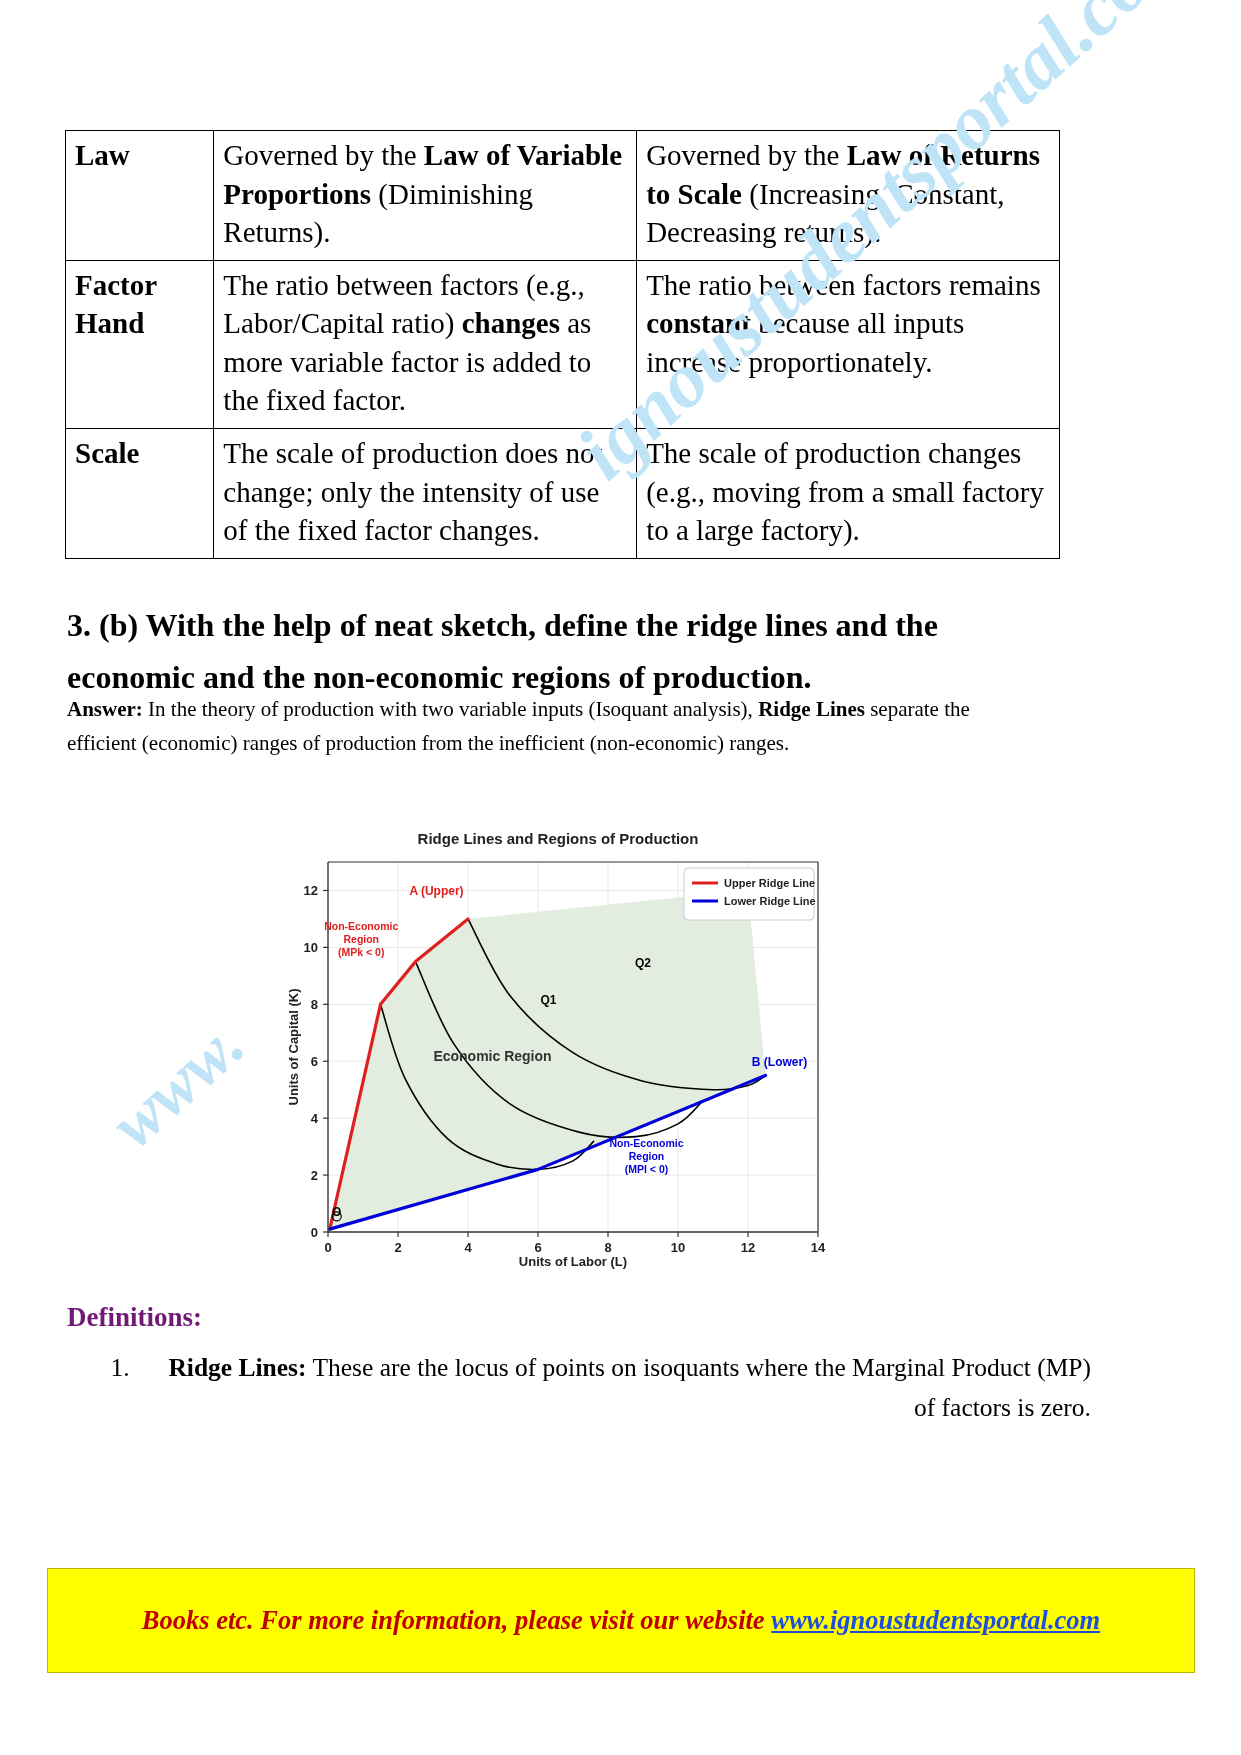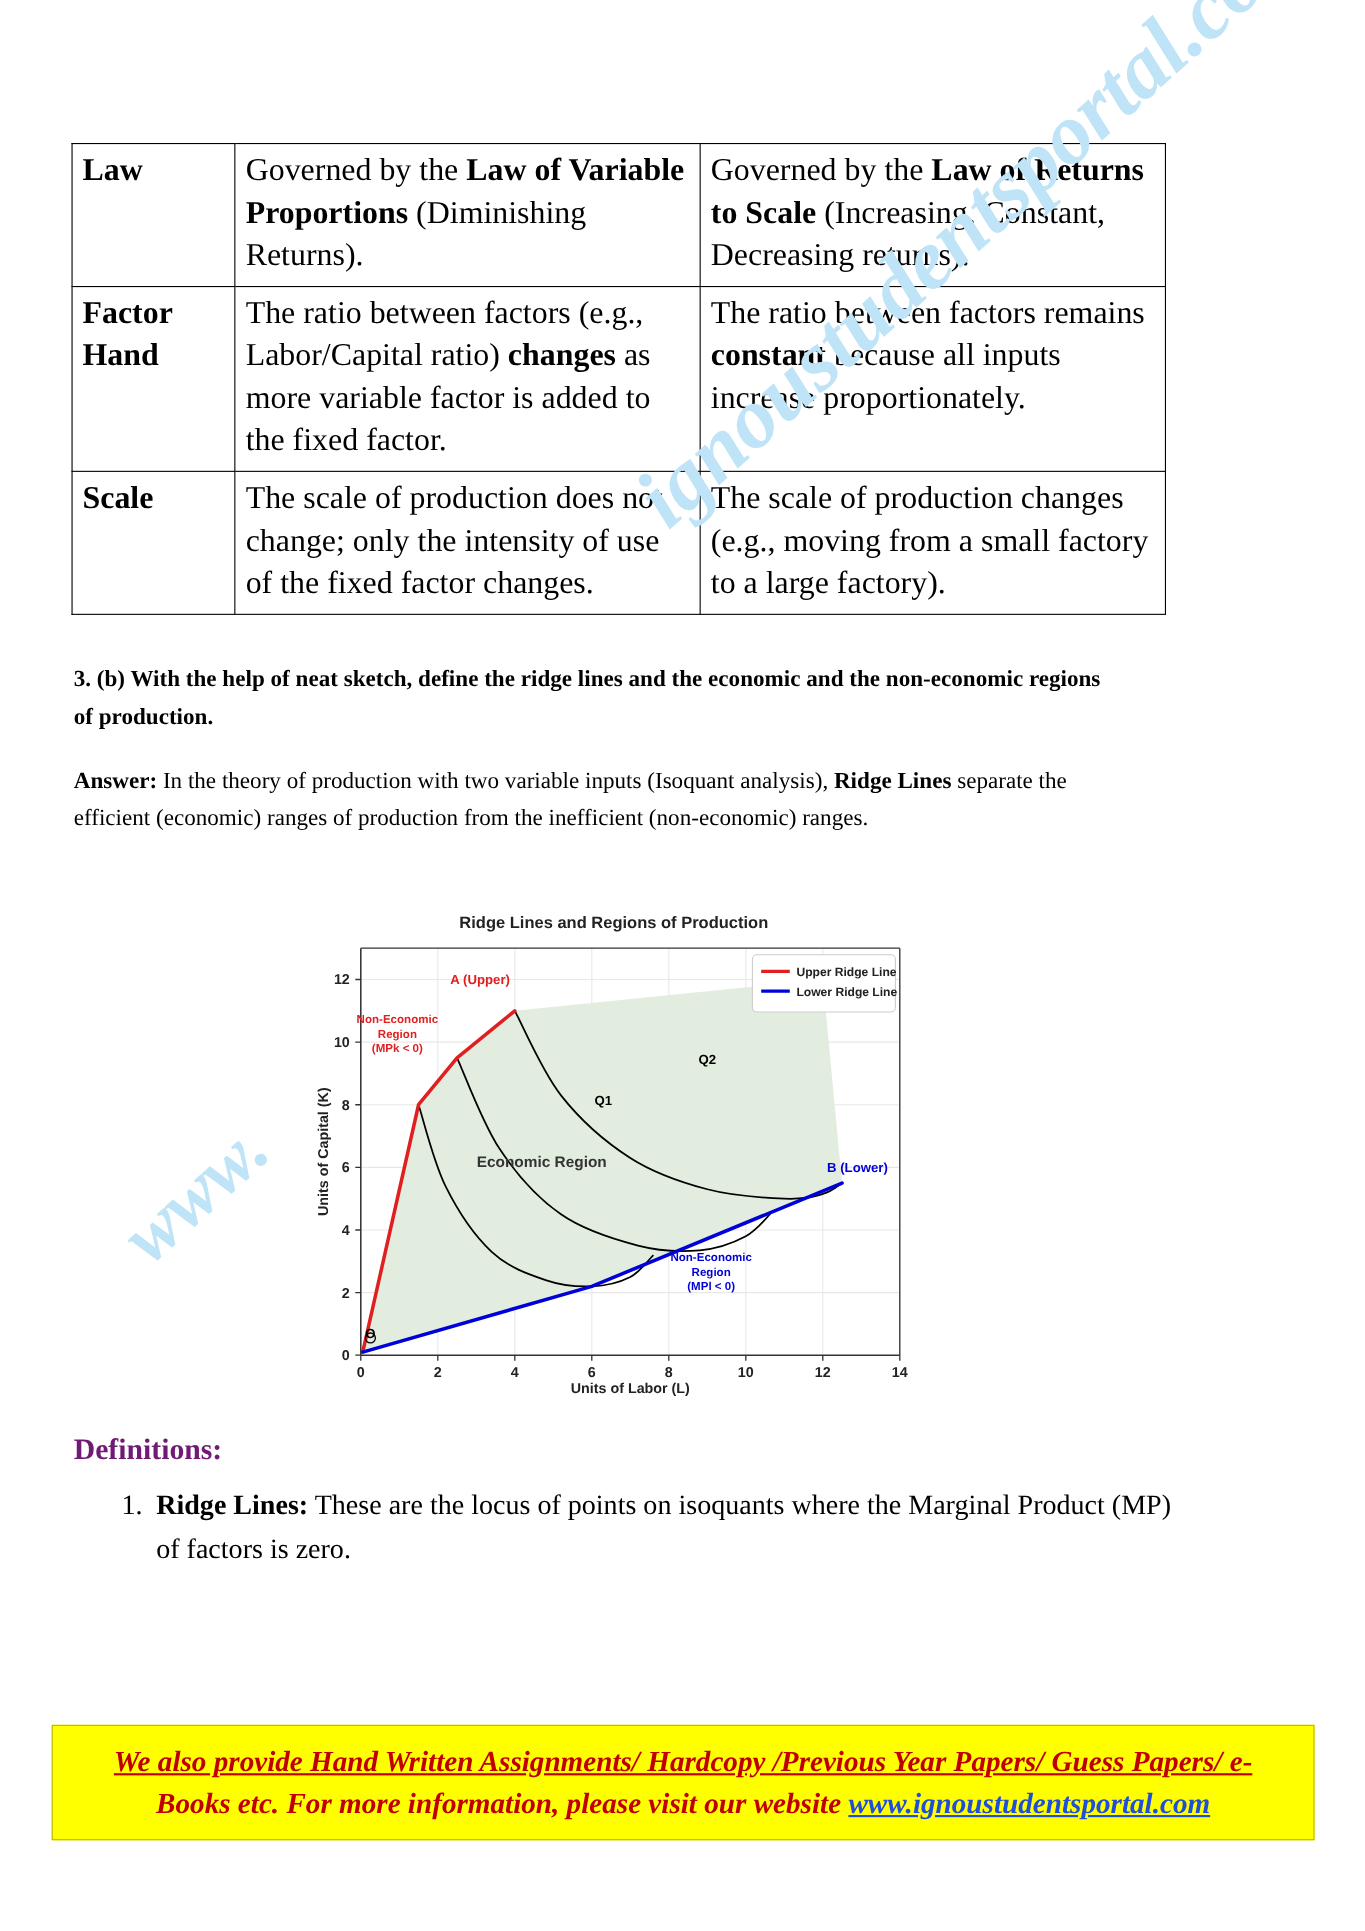--- a/index.html
+++ b/index.html
@@ -66,21 +66,21 @@
   }
   .cmp-table td.colb { width: 400px; }
   .cmp-table td.colc { width: 400px; }
 
   
   .qblock {
     position: absolute;
     left: 67px;
     top: 600px;
     width: 955px;
-    font-size: 21px;
+    font-size: 32px;
     line-height: 1.62;
     font-weight: bold;
     color: #000;
     z-index: 2;
   }
   .ablock {
     position: absolute;
     left: 67px;
     top: 693px;
     width: 960px;
@@ -118,21 +118,21 @@
     left: 100px;
     top: 1348px;
     width: 955px;
     margin: 0;
     padding: 0 0 0 36px;
     font-size: 25.5px;
     line-height: 1.55;
     color: #000;
     z-index: 2;
   }
-  .defs-list li { padding-left: 6px; }
+  .defs-list li { padding-left: 6px; text-align: right; }
   .defs-list b { font-weight: bold; }
 
   
   .banner {
     position: absolute;
     left: 47px;
     top: 1568px;
     width: 1148px;
     height: 105px;
     background: #ffff00;
@@ -275,15 +275,14 @@
       </g>
   </svg>
 </div>
 
 <div class="defs-head">Definitions:</div>
 <ol class="defs-list">
   <li><b>Ridge Lines:</b> These are the locus of points on isoquants where the Marginal Product (MP) of factors is zero.</li>
 </ol>
 
 <div class="banner">
-  <div class="l1">We also provide Hand Written Assignments/ Hardcopy /Previous Year Papers/ Guess Papers/ e-</div>
   <div class="l2"><span>Books etc. For more information, please visit our website </span><span class="site">www.ignoustudentsportal.com</span></div>
 </div>
 
 </body></html>

